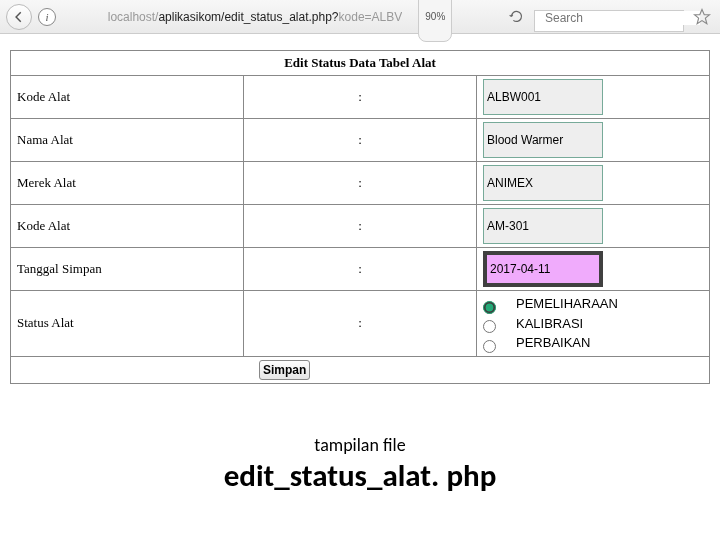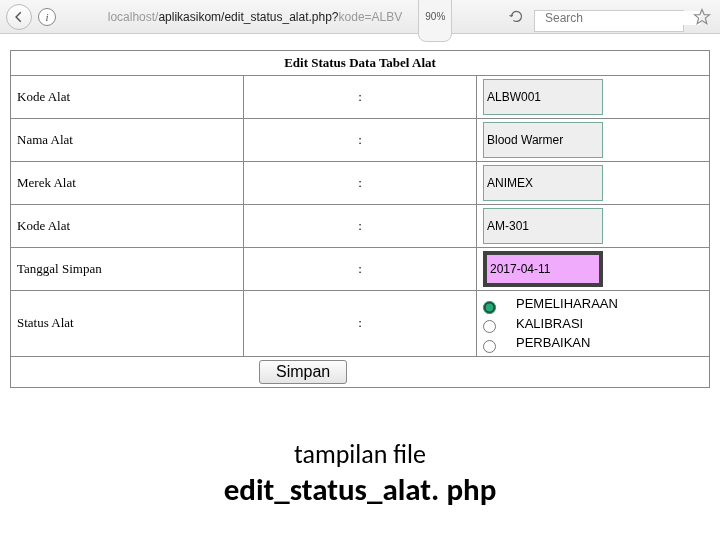--- a/index.html
+++ b/index.html
@@ -27,24 +27,24 @@
   .form-table { border-collapse: collapse; width: 100%; table-layout: fixed; }
   .form-table td, .form-table th { border: 1px solid #888; padding: 3px 6px; vertical-align: middle; font-size: 13px; }
   .form-table th { font-weight: bold; text-align: center; background: #fff; padding: 4px; }
   .col-label { width: 220px; }
   .col-colon { width: 20px; text-align: center; }
   .field-input { font-family: Arial, sans-serif; font-size: 12px; padding: 1px 3px; border: 1px solid #7a9; background: #eee; width: 120px; height: 36px; }
   .field-input.date { background: #f0abfc; border: 4px solid #404040; }
   .radio-row { display: flex; align-items: flex-end; gap: 20px; font-family: Arial, sans-serif; font-size: 13px; line-height: 1.5; }
   .radio-row input[type=radio] { accent-color: #2a7; width: 13px; height: 13px; }
   .submit-cell { text-align: left; padding-left: 248px !important; }
-  .submit-btn { font-family: Arial, sans-serif; font-size: 16px; padding: 2px 16px; border: 1px solid #888; background: linear-gradient(#fdfdfd,#e5e5e5); border-radius: 3px; cursor: pointer; }
+  .submit-btn { font-family: Arial, sans-serif; font-size: 12px; padding: 2px 3px; border: 1px solid #888; background: linear-gradient(#fdfdfd,#e5e5e5); border-radius: 3px; cursor: pointer; font-weight: bold; }
 
   .caption { text-align: center; margin-top: 50px; font-family: Calibri, Arial, sans-serif; }
-  .caption .line1 { font-size: 26px; font-weight: 400; }
+  .caption .line1 { font-size: 18px; font-weight: 400; }
   .caption .line2 { font-size: 31px; font-weight: bold; }
 </style>
 </head>
 <body>
 
 <div class="browser-bar">
   <div class="back-btn">
     <svg viewBox="0 0 24 24">
         <path d="M15 4 L7 12 L15 20" fill="none" stroke="#555" stroke-width="2.5"></path>
       </svg>

